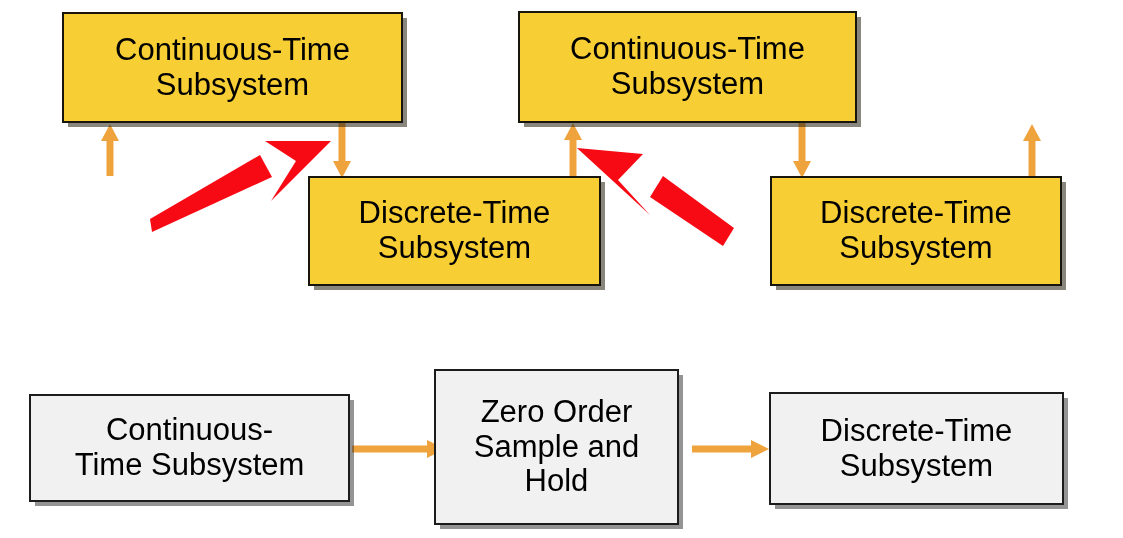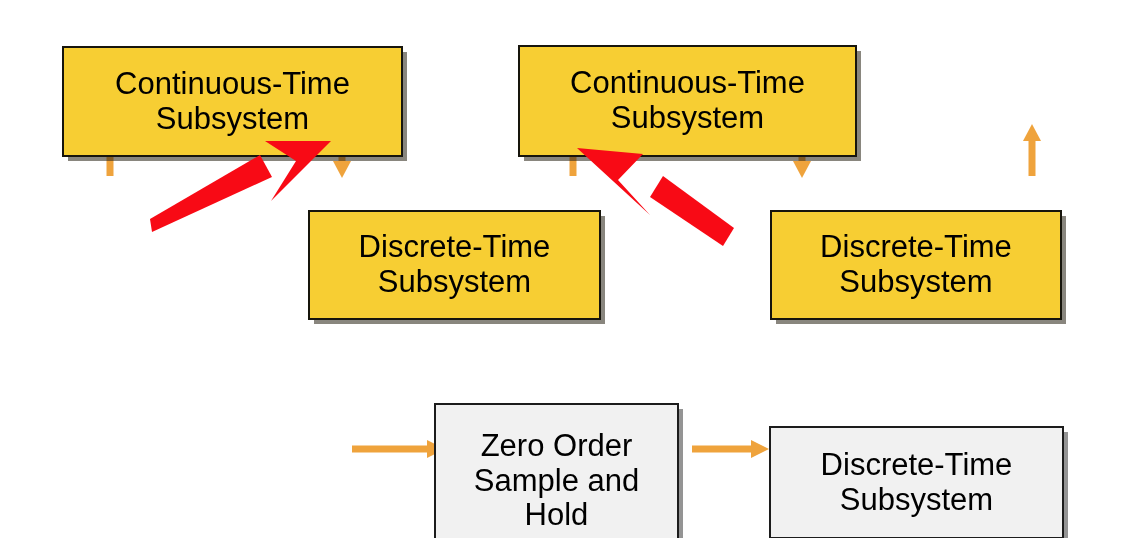--- a/index.html
+++ b/index.html
@@ -23,21 +23,20 @@
   .block {
     position: absolute;
     box-sizing: border-box;
     display: flex;
     align-items: center;
     justify-content: center;
     text-align: center;
     line-height: 1.12;
     color: #000000;
     user-select: none;
-    margin-top: 34px;
   }
   .block .label {
     display: block;
     width: 100%;
     padding: 0 4px;
     white-space: pre-line;
   }
 
   
   .block.yellow {
@@ -122,20 +121,24 @@
   <div class="block yellow" style="left:518px; top:11px;  width:339px; height:112px;">
     <span class="label">Continuous-Time
 Subsystem</span>
   </div>
 
   <div class="block yellow" style="left:770px; top:176px; width:292px; height:110px;">
     <span class="label">Discrete-Time
 Subsystem</span>
   </div>
 
+  <div class="block grey" style="left:29px;  top:394px; width:321px; height:108px;">
+    <span class="label">Continuous-
+Time Subsystem</span>
+  </div>
 
   <div class="block grey" style="left:434px; top:369px; width:245px; height:156px;">
     <span class="label">Zero Order
 Sample and
 Hold</span>
   </div>
 
   <div class="block grey" style="left:769px; top:392px; width:295px; height:113px;">
     <span class="label">Discrete-Time
 Subsystem</span>

